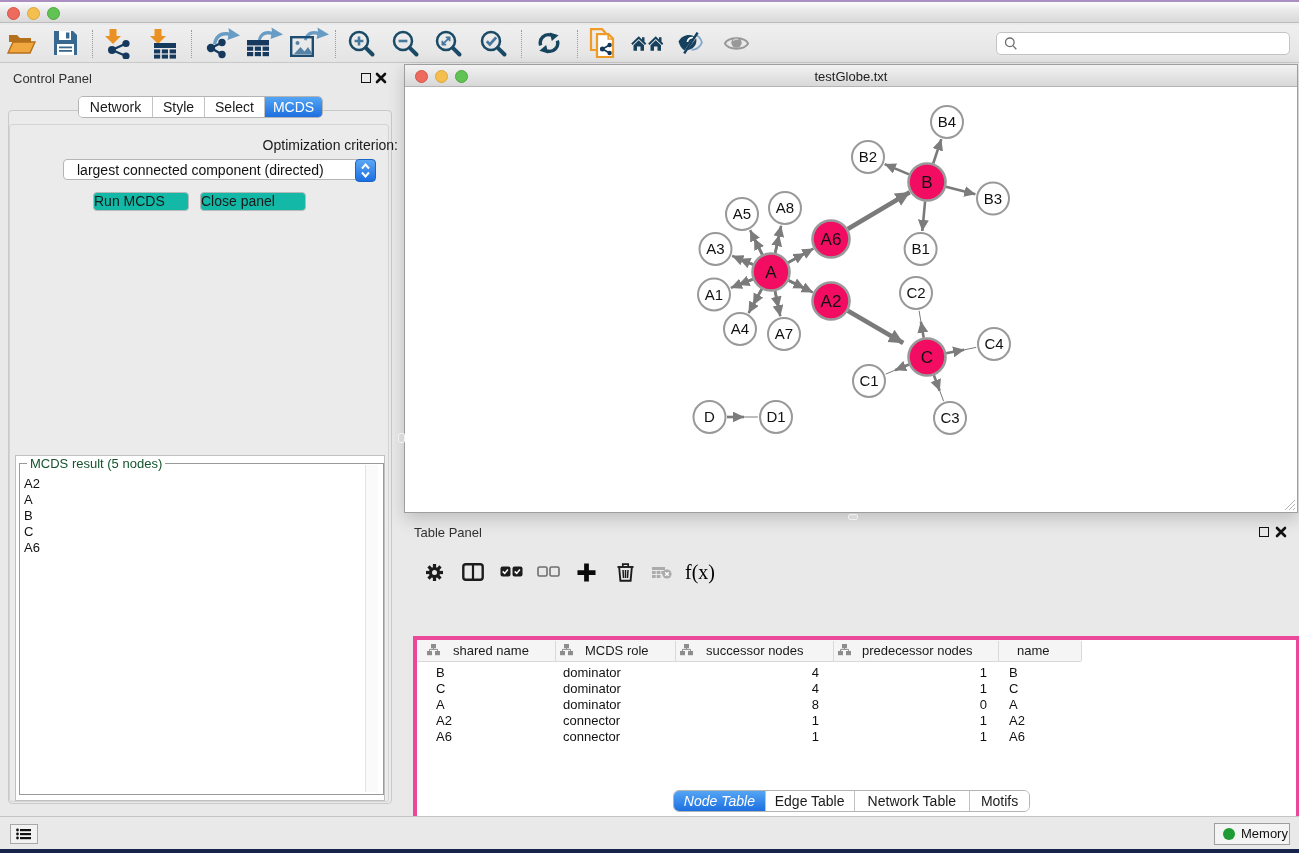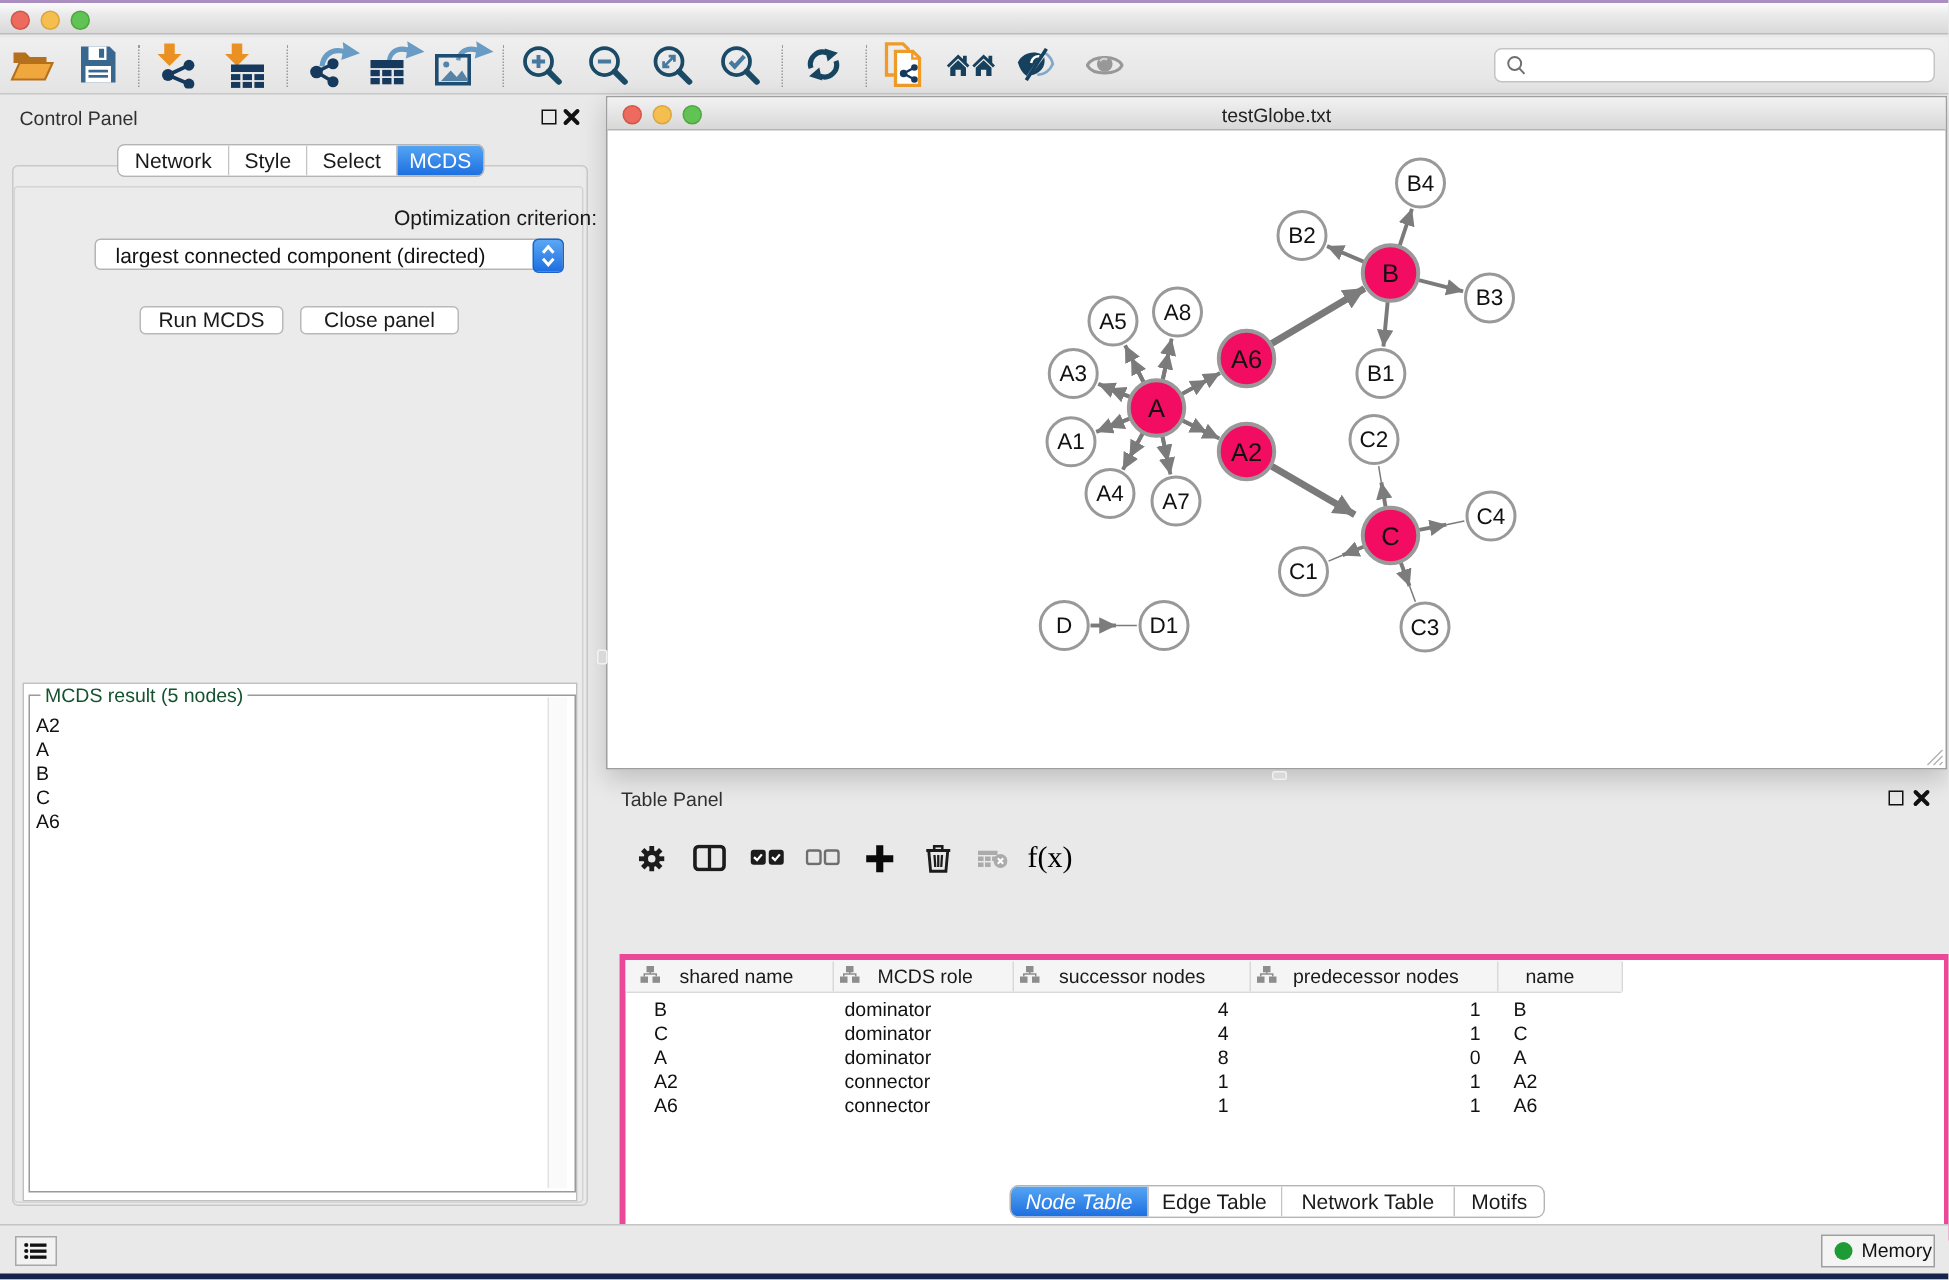--- a/index.html
+++ b/index.html
@@ -24,22 +24,22 @@
   
   #ctl-outer{left:8px;top:110px;width:382px;height:692px;background:#ebebeb;
     border:1px solid #c9c9c9;border-radius:4px;}
   #ctl-inner{left:9px;top:124px;width:378px;height:676px;background:#ebebeb;
     border:1px solid #d4d4d4;border-radius:3px;}
   
   .tabgroup{display:flex;border:1px solid #b4b4b4;border-radius:5px;background:#fff;overflow:hidden;height:20px;}
   .tab{font-size:14px;color:#1a1a1a;text-align:center;line-height:20px;border-right:1px solid #c3c3c3;background:#fff;}
   .tab:last-child{border-right:none;}
   .tab.sel{background:linear-gradient(#55a5f4,#1d6fe0);color:#fff;}
-  .btn{background:#ffffff;border:1px solid #b9b9b9;border-radius:4px;
-    font-size:14px;color:#1a1a1a;text-align:center;line-height:19px;margin-top:12px;}
+  .btn{background:#14b8a6;border:1px solid #b9b9b9;border-radius:4px;
+    font-size:14px;color:#1a1a1a;line-height:19px;}
   
   #mcds-list{left:15px;top:455px;width:368px;height:344px;background:#fff;
     border:1px solid #c0c0c0;}
   #mcds-fs{left:3px;top:7px;width:363px;height:330px;border:1px solid #9a9a9a;background:#fff;}
   #mcds-legend{left:7px;top:-8px;background:#fff;padding:0 3px;font-size:13px;color:#14532d;}
   .mrow{font-size:13px;color:#111;left:4px;}
   #mcds-scroll{left:345px;top:1px;width:12px;height:327px;background:#fafafa;border-left:1px solid #e3e3e3;}
   
   #netwin{left:404px;top:64px;width:892px;height:447px;background:#fff;
     border:1px solid #9e9e9e;box-shadow:0 6px 16px rgba(0,0,0,.18);}

